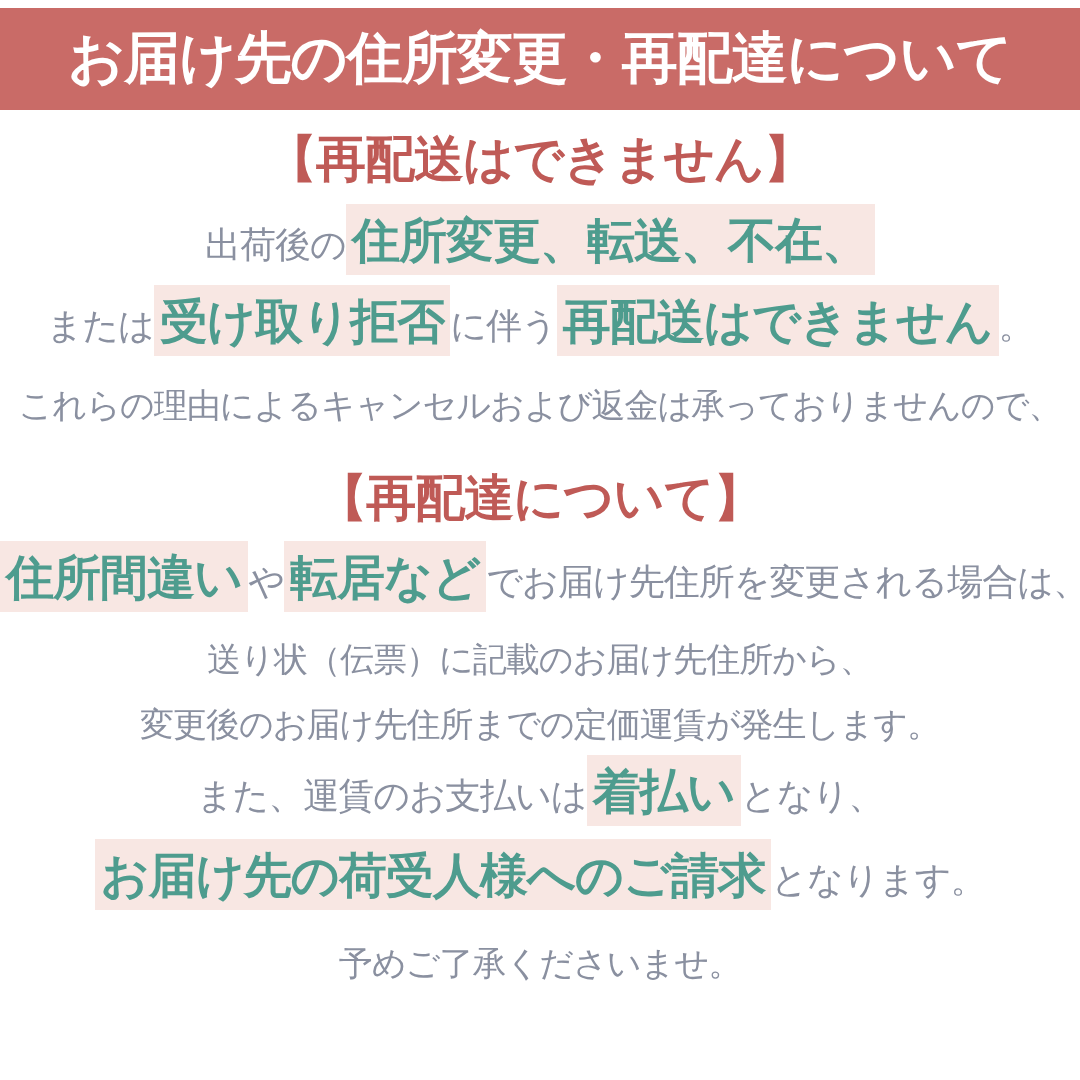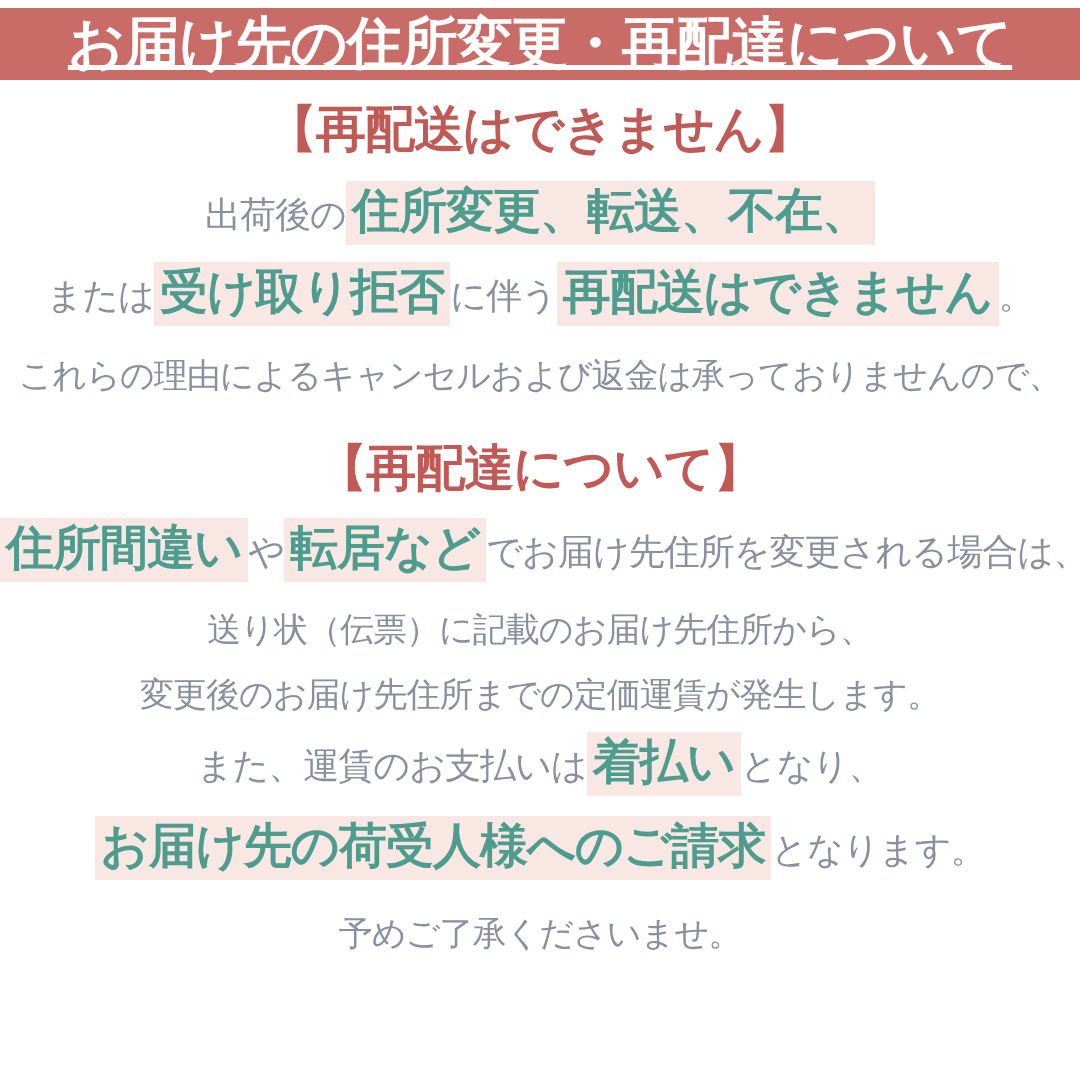--- a/index.html
+++ b/index.html
@@ -5,34 +5,34 @@
   :root{
     --banner-bg:#c96b67; --banner-text:#ffffff; --heading-red:#bf5a56;
     --body-gray:#8a90a0; --accent-teal:#4e9c8e; --highlight-pink:#f8e7e3;
   }
   html,body{margin:0;padding:0;}
   body{
     width:1080px;height:1080px;background:#ffffff;overflow:hidden;
     font-family:"Liberation Sans","DejaVu Sans",sans-serif;
   }
   .banner{
-    margin-top:8px;height:72px;background:var(--banner-bg);
+    margin-top:8px;height:102px;background:var(--banner-bg);
     display:flex;align-items:center;justify-content:center;
     color:var(--banner-text);font-size:56px;font-weight:bold;
-    letter-spacing:-1px;white-space:nowrap;text-decoration:underline;
+    letter-spacing:-1px;white-space:nowrap;
   }
   .row{text-align:center;white-space:nowrap;}
   .heading{
     color:var(--heading-red);font-size:50px;font-weight:bold;line-height:62px;
     letter-spacing:-1px;
   }
   .g{color:var(--body-gray);font-size:36px;font-weight:500;letter-spacing:-1px;text-align:right;}
   .gb{color:var(--body-gray);font-size:34px;font-weight:500;letter-spacing:-1px;}
   .t{color:var(--accent-teal);font-size:48px;font-weight:bold;letter-spacing:-1px;}
-  .hl{background:var(--highlight-pink);padding:3px 6px 8px 6px;}
+  .hl{background:var(--highlight-pink);padding:10px 6px 8px 6px;}
 </style>
 </head>
 <body>
 
 <div>
 
   <div class="banner">
     <span>お届け先の住所変更・再配達について</span>
   </div>
 

